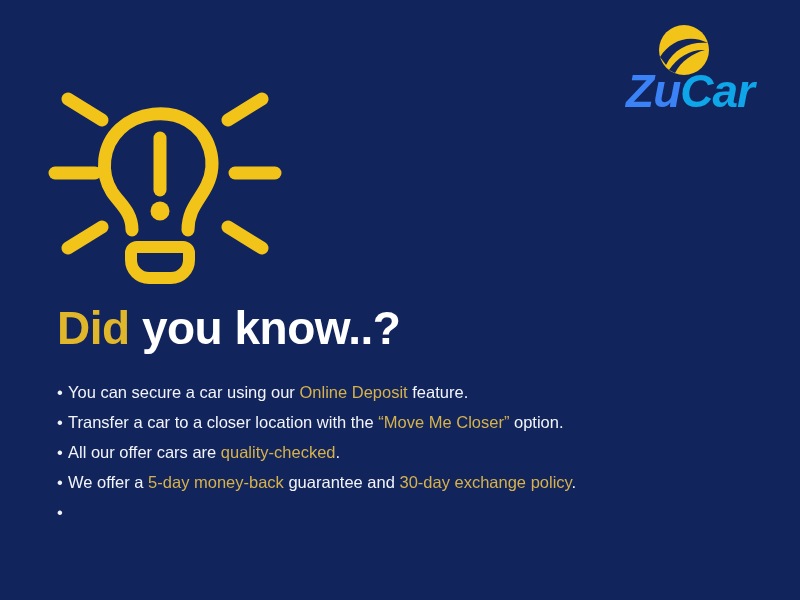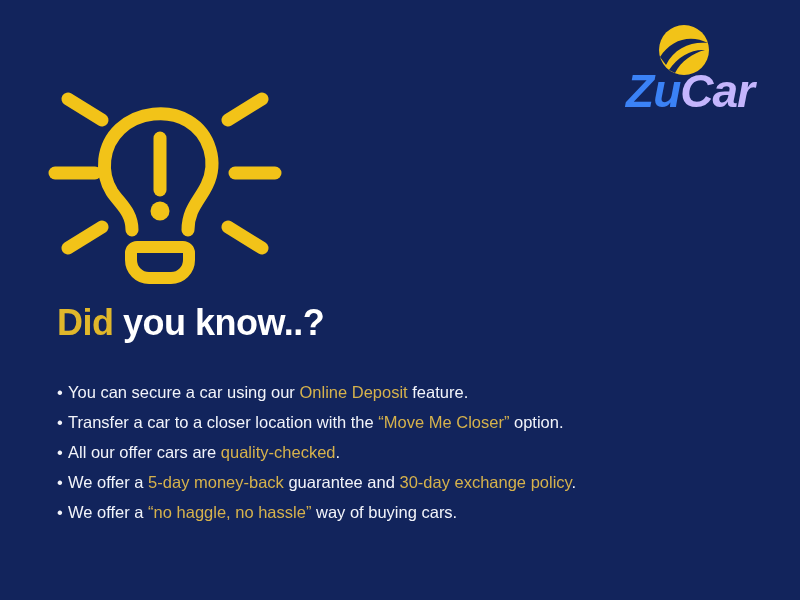--- a/index.html
+++ b/index.html
@@ -32,34 +32,34 @@
     width:180px;
     text-align:center;
     font-size:46px;
     font-weight:bold;
     font-style:italic;
     letter-spacing:-1px;
     line-height:1;
     white-space:nowrap;
   }
   .wm-zu { color:#3b82f6; }
-  .wm-car { color:#c4b5fd;margin-top:40px; }
+  .wm-car { color:#0ea5e9;margin-top:40px; }
 
   
   #bulb {
     position:absolute;
     left:40px; top:72px;
     width:250px; height:215px;
   }
 
   
   #headline {
     position:absolute;
     left:57px; top:303px;
-    font-size:36px;
+    font-size:46px;
     font-weight:bold;
     line-height:1.12;
     letter-spacing:-0.5px;
     white-space:nowrap;
   }
   .hl-gold  { color:#e0b72b; }
   .hl-white { color:#ffffff; }
 
   
   #bullets {
@@ -142,21 +142,20 @@
       <div class="bullet-row">
         <span class="bullet-dot">•</span>
         <span class="bullet-text"><span>All our offer cars are </span><span class="gold">quality-checked</span><span>.</span></span>
       </div>
       <div class="bullet-row">
         <span class="bullet-dot">•</span>
         <span class="bullet-text"><span>We offer a </span><span class="gold">5-day money-back</span><span> guarantee and </span><span class="gold">30-day exchange policy</span><span>.</span></span>
       </div>
       <div class="bullet-row">
         <span class="bullet-dot">•</span>
-        <span class="bullet-text"><span>We offer a </span><span class="gold">“no haggle, no hassle”</span><span> way of buying cars.</span></span>
       </div>
     </div>
 
   <div id="logo">
     <div id="logo-mark">
       <svg viewBox="0 0 52 52" width="52" height="52" aria-hidden="true">
         <circle cx="26" cy="26" r="25" fill="#f2c318"></circle>
 
         <path d="M2 33 C 13 15, 33 10, 50 19 C 34 17, 16 24, 8 41 Z" fill="#12245c"></path>
 

